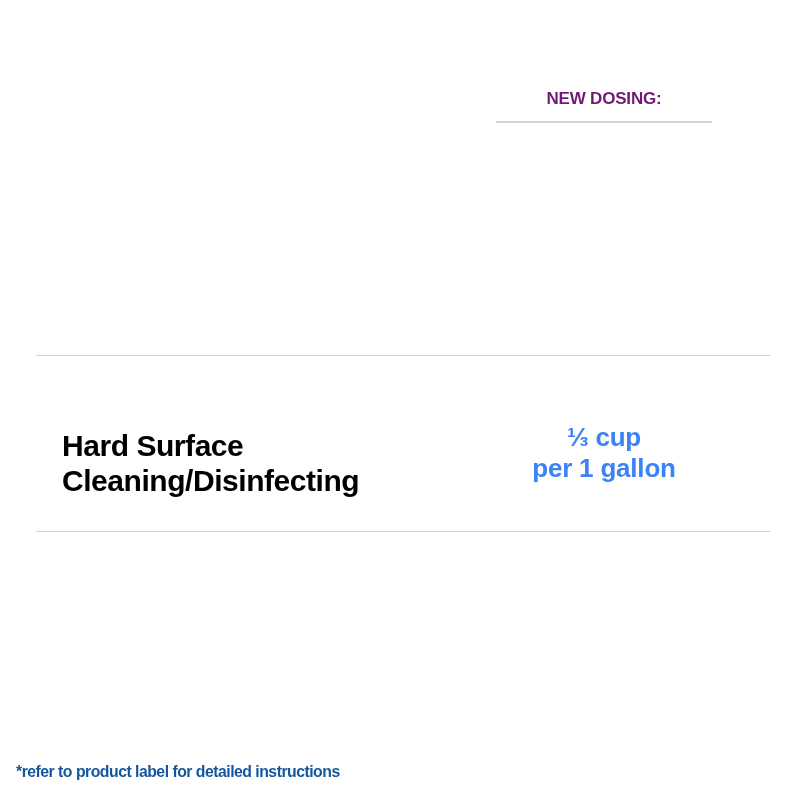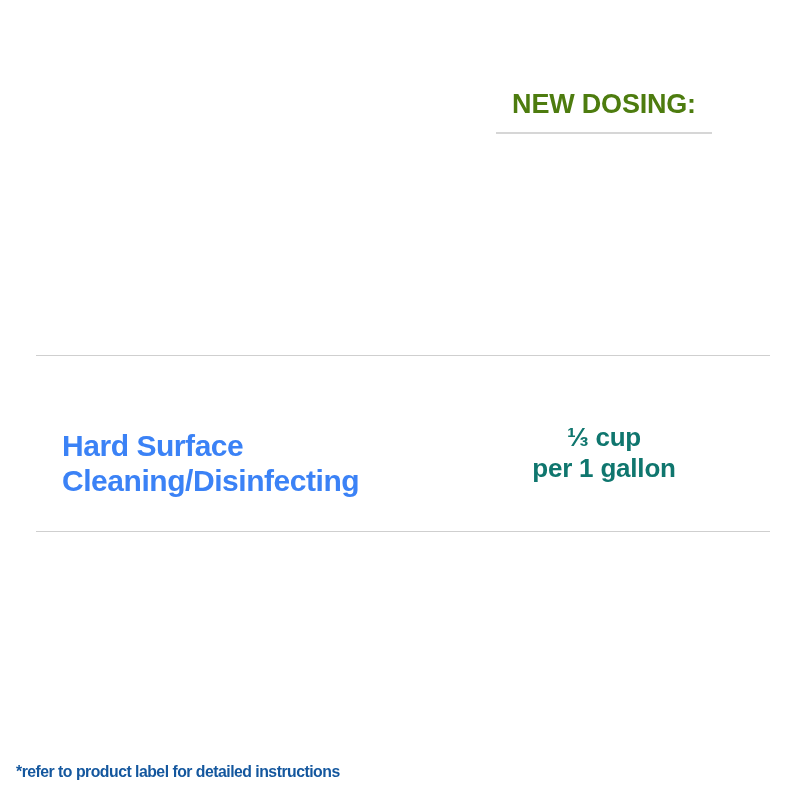--- a/index.html
+++ b/index.html
@@ -24,23 +24,23 @@
 
   
   .dosing-header {
     position: absolute;
     left: 496px;
     top: 90px;
     width: 216px;
     text-align: center;
   }
   .dosing-header-title {
-    font-size: 27px;
+    font-size: 17px;
     font-weight: bold;
-    color: #4d7c0f;
+    color: #701a75;
     letter-spacing: -0.2px;
     line-height: 1.1;
     white-space: nowrap;
   }
   .dosing-header-rule {
     margin-top: 12px;
     width: 216px;
     height: 2px;
     background: #d6d6d6;
   }
@@ -51,33 +51,33 @@
     left: 0;
     width: 800px;
     display: flex;
     align-items: center;
   }
   .row-label {
     position: absolute;
     left: 62px;
     font-size: 30px;
     font-weight: bold;
-    color: #3b82f6;
+    color: #000000;
     line-height: 1.18;
     letter-spacing: -0.45px;
     white-space: pre-line;
   }
   .row-value {
     position: absolute;
     left: 496px;
     width: 216px;
     text-align: center;
     font-size: 26px;
     font-weight: bold;
-    color: #0f766e;
+    color: #3b82f6;
     line-height: 1.2;
     letter-spacing: -0.2px;
     white-space: pre-line;
   }
 
   #row-1 { top: 196px; height: 145px; }
   #row-1 .row-label { top: 232px; }
   #row-1 .row-value { top: 226px; }
 
   #row-2 { top: 364px; height: 160px; }

